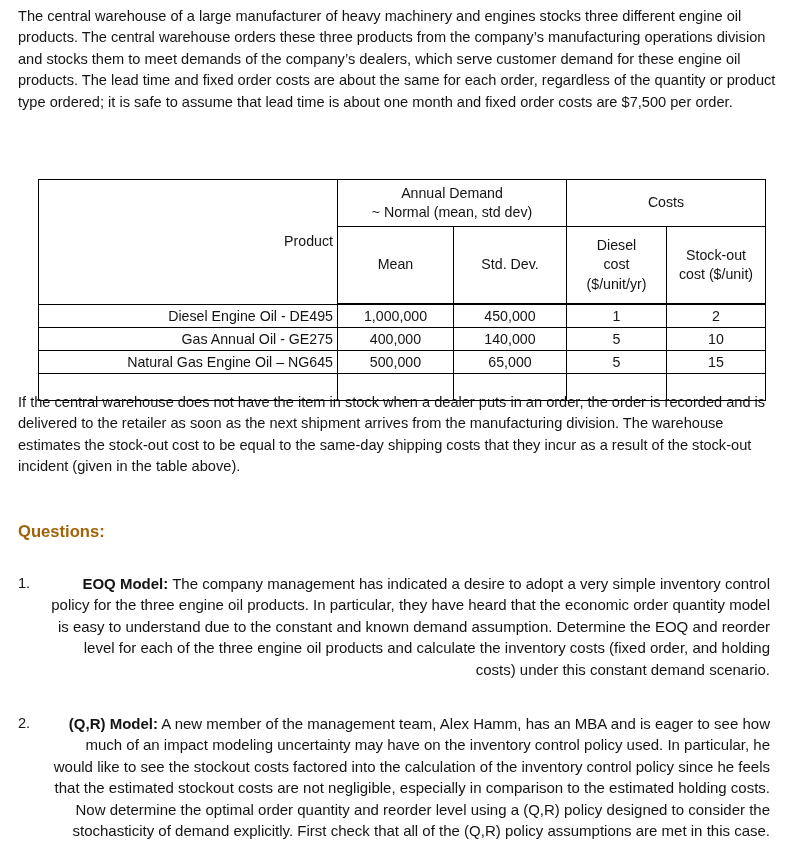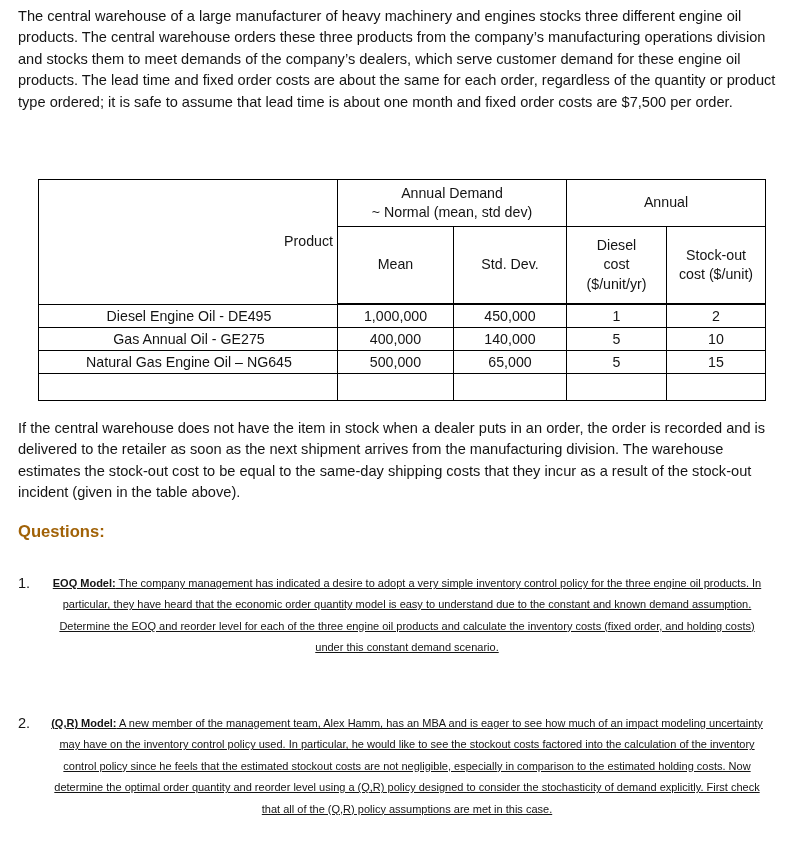--- a/index.html
+++ b/index.html
@@ -86,31 +86,31 @@
   }
   tr.hdr-bottom > td {
     border-bottom: 2.5px solid #000000;
   }
   td.body-cell {
     height: 20px;
     line-height: 20px;
     text-align: center;
   }
   td.body-cell.name {
-    text-align: center;
+    text-align: right;
     padding-left: 6px;
   }
   td.empty-cell {
     height: 24px;
   }
   
   #stockout-paragraph {
     position: absolute;
     left: 18px;
-    top: 418px;
+    top: 392px;
     width: 768px;
   }
   
   #questions-heading {
     position: absolute;
     left: 18px;
     top: 521px;
     font-size: 16.6px;
     font-weight: bold;
     line-height: 22px;
@@ -126,24 +126,23 @@
     position: absolute;
     left: 0px;
     top: 0px;
     width: 26px;
     text-align: left;
     font-size: 14.6px;
     line-height: 21.4px;
   }
   .q-body {
     margin-left: 26px;
-    font-size: 11px;
+    font-size: 15px;
     line-height: 21.4px;
-    text-align: center;
-    text-decoration: underline;
+    text-align: right;
   }
   .q-lead {
     font-weight: bold;
   }
 </style>
 </head>
 <body>
 
 <div class="page">
 
@@ -162,21 +161,21 @@
       <tbody>
         <tr>
           <td rowspan="2" class="hdr-product">
             <span>Product</span>
           </td>
           <td colspan="2" class="hdr hdr-span">
             <div>Annual Demand</div>
             <div>~ Normal (mean, std dev)</div>
           </td>
           <td colspan="2" class="hdr hdr-span">
-            <div>Annual</div>
+            <div>Costs</div>
           </td>
         </tr>
         <tr class="hdr-bottom">
           <td class="hdr hdr-tall">
             <span>Mean</span>
           </td>
           <td class="hdr hdr-tall">
             <span>Std. Dev.</span>
           </td>
           <td class="hdr hdr-tall">

